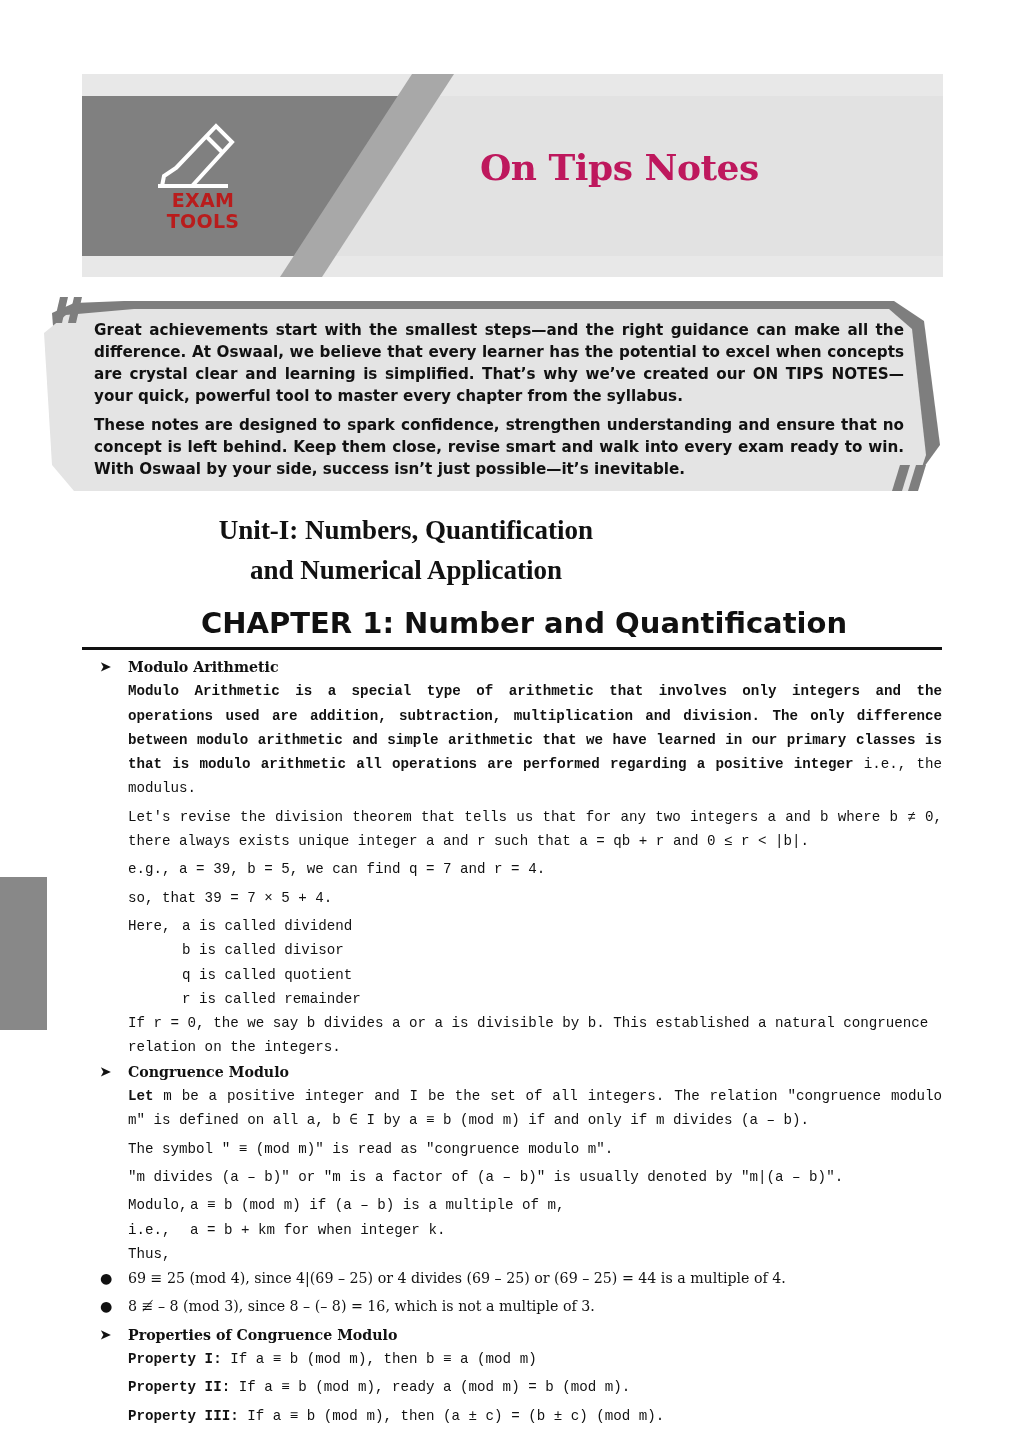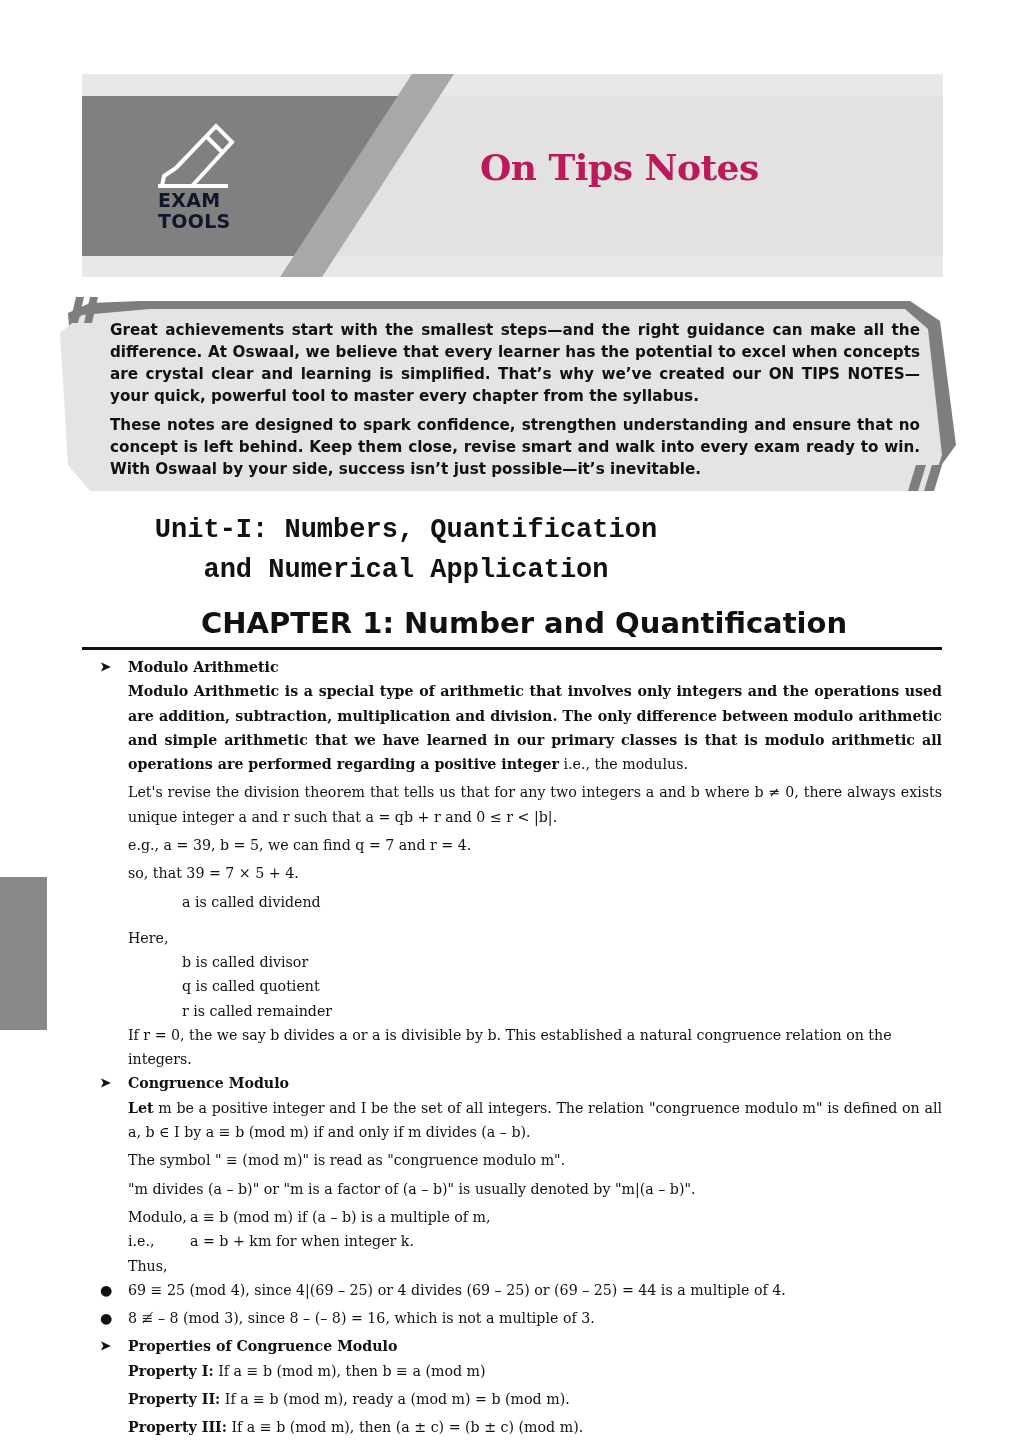--- a/index.html
+++ b/index.html
@@ -6,62 +6,62 @@
   body {
     width: 1024px; height: 1440px; position: relative; overflow: hidden;
     background: #ffffff; color: #111;
     font-family: "DejaVu Serif", serif;
   }
   
   .banner { position: absolute; left: 82px; top: 74px; width: 861px; height: 203px; }
   .banner svg { position: absolute; left: 0; top: 0; }
   .exam-label {
     position: absolute; left: 76px; top: 116px; width: 90px;
-    font-family: "DejaVu Sans", sans-serif; font-weight: bold; color: #0f172a;
-    font-size: 19px; line-height: 21px; letter-spacing: 0.3px;
+    font-family: "DejaVu Sans", sans-serif; font-weight: bold; color: #b91c1c;
+    font-size: 19px; line-height: 21px; text-align: center; letter-spacing: 0.3px;
   }
   .banner-title {
     position: absolute; left: 398px; top: 72px;
     font-family: "DejaVu Serif", serif; font-weight: bold; font-size: 36px;
     color: #be185d; letter-spacing: -0.5px;
   }
   
-  .callout { position: absolute; left: 60px; top: 295px; width: 900px; height: 200px; }
+  .callout { position: absolute; left: 44px; top: 295px; width: 900px; height: 200px; }
   .callout svg { position: absolute; left: 0; top: 0; }
   .callout-text {
     position: absolute; left: 50px; top: 24px; width: 810px;
     font-family: "DejaVu Sans", sans-serif; font-weight: bold; font-size: 15.2px;
     line-height: 22px; text-align: justify; color: #111;
   }
   .callout-text p { margin: 0 0 7px 0; }
   
   .unit-title {
     position: absolute; left: 0; width: 812px; top: 510px; text-align: center;
-    font-family: Liberation Mono, monospace; font-weight: bold; font-size: 27px; line-height: 40px;
+    font-family: Liberation Serif, serif; font-weight: bold; font-size: 27px; line-height: 40px;
   }
   .chapter-title {
     position: absolute; left: 12px; width: 1024px; top: 603px; text-align: center;
     font-family: "DejaVu Sans", sans-serif; font-weight: bold; font-size: 29px; line-height: 40px;
   }
   .rule { position: absolute; left: 82px; width: 860px; top: 647px; height: 3px; background: #111; }
   
   .side-tab { position: absolute; left: 0; top: 877px; width: 47px; height: 153px; background: #888; }
   
   .content {
     position: absolute; left: 100px; top: 655px; width: 842px;
     font-family: "DejaVu Serif", serif; font-size: 14.2px; line-height: 24.3px; color: #111;
   }
   .sec-head { position: relative; padding-left: 28px; font-weight: bold; }
   .arrow { position: absolute; left: 0; top: 0; font-size: 13px; }
-  .indent { padding-left: 28px; }
+  .indent { padding-left: 28px; font-family: Liberation Mono, monospace; }
   .para { margin: 0; }
   .bold-para { font-weight: bold; text-align: justify; }
   .gap { height: 4px; }
   .label-row { display: flex; }
-  .label-row .lbl { width: 54px; margin-top: 36px; }
+  .label-row .lbl { width: 54px; }
   .sub-list { padding-left: 54px; }
   .bullet { position: relative; padding-left: 28px; }
   .bullet .dot { position: absolute; left: 0; top: 0; }
 </style>
 </head>
 <body>
 
 <div class="banner">
   <svg width="861" height="203" viewBox="0 0 861 203">
     <rect x="0" y="0" width="861" height="203" fill="#e8e8e8"></rect>

